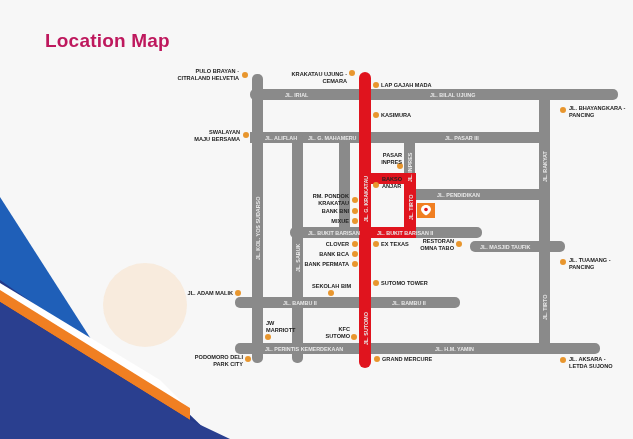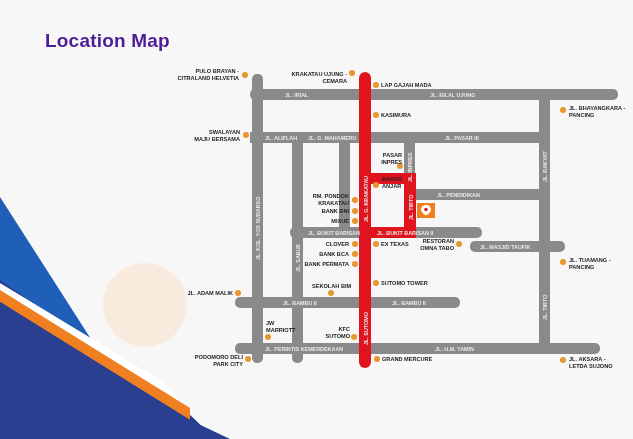--- a/index.html
+++ b/index.html
@@ -1,17 +1,17 @@
 <!DOCTYPE html>
 <html><head>
 <meta charset="utf-8">
 <style>
   html,body{margin:0;padding:0;}
   body{width:633px;height:439px;position:relative;overflow:hidden;background:#f7f7f7;font-family:"Liberation Sans",sans-serif;}
-  .title{position:absolute;left:45px;top:30px;font-size:19px;font-weight:bold;color:#4c1d95;letter-spacing:0.2px;}
+  .title{position:absolute;left:45px;top:30px;font-size:19px;font-weight:bold;color:#be185d;letter-spacing:0.2px;}
   svg{position:absolute;left:0;top:0;}
   .lbl{font-family:"Liberation Sans",sans-serif;font-size:5.6px;font-weight:bold;fill:#222;}
   .road-lbl{font-family:"Liberation Sans",sans-serif;font-size:5.4px;font-weight:bold;fill:#e8e8e8;}
 </style>
 </head>
 <body>
 
 <svg width="633" height="439" viewBox="0 0 633 439">
 
   <g>

